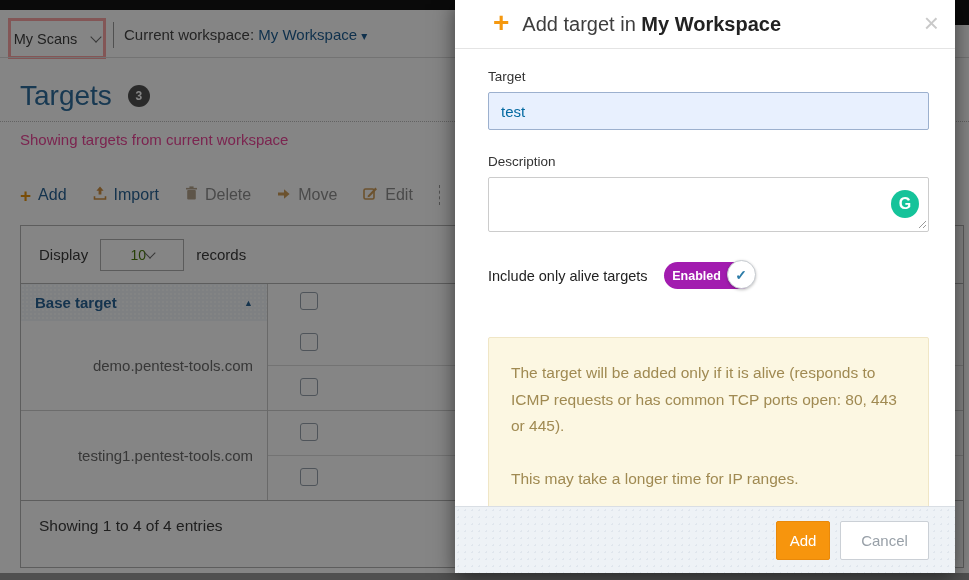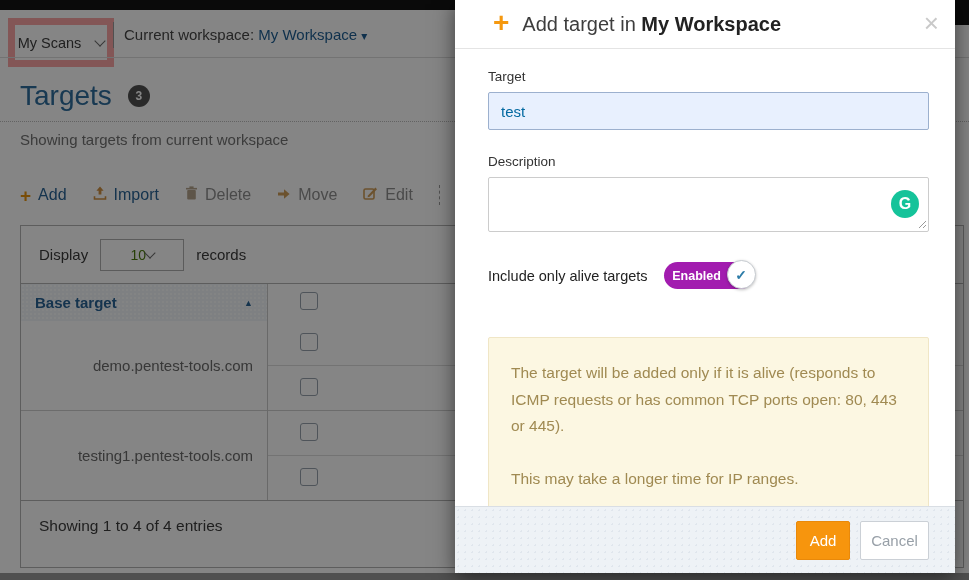--- a/index.html
+++ b/index.html
@@ -5,36 +5,36 @@
   html,body{margin:0;padding:0;width:969px;height:580px;overflow:hidden;
     font-family:"Liberation Sans",sans-serif;background:#fff;}
   #stage{position:relative;width:969px;height:580px;}
 
   
   #page{position:absolute;inset:0;background:#fff;}
   .navbar{position:absolute;top:0;left:0;right:0;height:10px;background:#141414;}
   .nav-right-block{position:absolute;top:0;right:0;width:14px;height:25px;background:#141414;}
   .page-bottom{position:absolute;left:0;right:0;bottom:0;height:7px;background:#9a9a9a;}
 
-  .myscans{position:absolute;left:8px;top:18px;width:92px;height:35px;border:7px solid #fca5a5;
+  .myscans{position:absolute;left:8px;top:18px;width:92px;height:35px;border:3px solid #fca5a5;
     display:flex;align-items:center;justify-content:center;gap:15px;color:#3f3f3f;font-size:14.5px;background:#fff;cursor:pointer;}
   .chev{width:7px;height:7px;border-right:1.6px solid #6b6b6b;border-bottom:1.6px solid #6b6b6b;
     transform:rotate(45deg);margin-top:-4px;}
   .topbar-div{position:absolute;left:113px;top:22px;height:26px;border-left:1px solid #9a9a9a;}
   .workspace-line{position:absolute;left:124px;top:26px;font-size:15px;color:#474747;}
   .workspace-link{color:#1f5f94;cursor:pointer;}
   .caret-glyph{color:#1f5f94;font-size:12px;}
   .topbar-border{position:absolute;left:0;right:0;top:57px;border-top:1px solid #dcdcdc;}
 
   .page-title{position:absolute;left:20px;top:80px;font-size:28px;color:#2e6e9e;font-weight:400;
     display:flex;align-items:center;gap:16px;}
   .count-badge{display:inline-flex;align-items:center;justify-content:center;width:22px;height:22px;
     border-radius:50%;background:#525252;color:#fff;font-size:12px;font-weight:700;}
   .dotted-sep{position:absolute;left:0;right:0;top:121px;border-top:1px dotted #bdbdbd;}
-  .subtitle{position:absolute;left:20px;top:131px;font-size:15px;color:#737373;}
+  .subtitle{position:absolute;left:20px;top:131px;font-size:15px;color:#ec4899;}
 
   .toolbar{position:absolute;left:20px;top:185px;display:flex;align-items:center;gap:26px;}
   .tool{display:flex;align-items:center;gap:7px;font-size:16px;cursor:pointer;white-space:nowrap;}
   .tool .txt-on{color:#2a6496;}
   .tool .txt-off{color:#8f8f8f;}
   .plus-glyph{color:#e8940f;font-weight:900;font-size:19px;line-height:1;}
   .tool-sep{height:20px;border-left:1px dashed #9a9a9a;}
 
   .tbl-wrap{position:absolute;left:20px;top:225px;width:942px;border:1px solid #b2b2b2;background:#fff;}
   .display-row{height:57px;display:flex;align-items:center;gap:12px;padding-left:18px;
@@ -91,21 +91,21 @@
   .info-box{background:#fcf7e2;border:1px solid #f0e6c6;border-radius:2px;padding:22px 22px;
     color:#a08a52;font-size:15.5px;line-height:1.72;margin-top:48px;}
   .info-box p{margin:0;}
   .info-box p + p{margin-top:26px;}
   .m-footer{position:absolute;left:0;right:0;bottom:0;height:67px;background:#eef2f6;border-top:1px solid #d9dee4;
     background-image:radial-gradient(#e0e6ed 1px,transparent 1px);background-size:7px 7px;
     display:flex;align-items:center;justify-content:flex-end;gap:10px;padding-right:26px;box-sizing:border-box;}
   .btn{height:39px;border-radius:2px;font-size:15px;display:flex;align-items:center;justify-content:center;
     cursor:pointer;font-family:"Liberation Sans",sans-serif;box-sizing:border-box;}
   .btn-add{width:54px;background:#f7950d;color:#fff;border:1px solid #e9890a;}
-  .btn-cancel{width:69px;background:#fff;color:#98a0a8;border:1px solid #cbd0d6;}
+  .btn-cancel{width:89px;background:#fff;color:#98a0a8;border:1px solid #cbd0d6;}
 </style>
 </head>
 <body>
 
 <div id="stage">
 
   <div id="page">
     <div class="navbar"></div>
     <div class="nav-right-block"></div>
 

